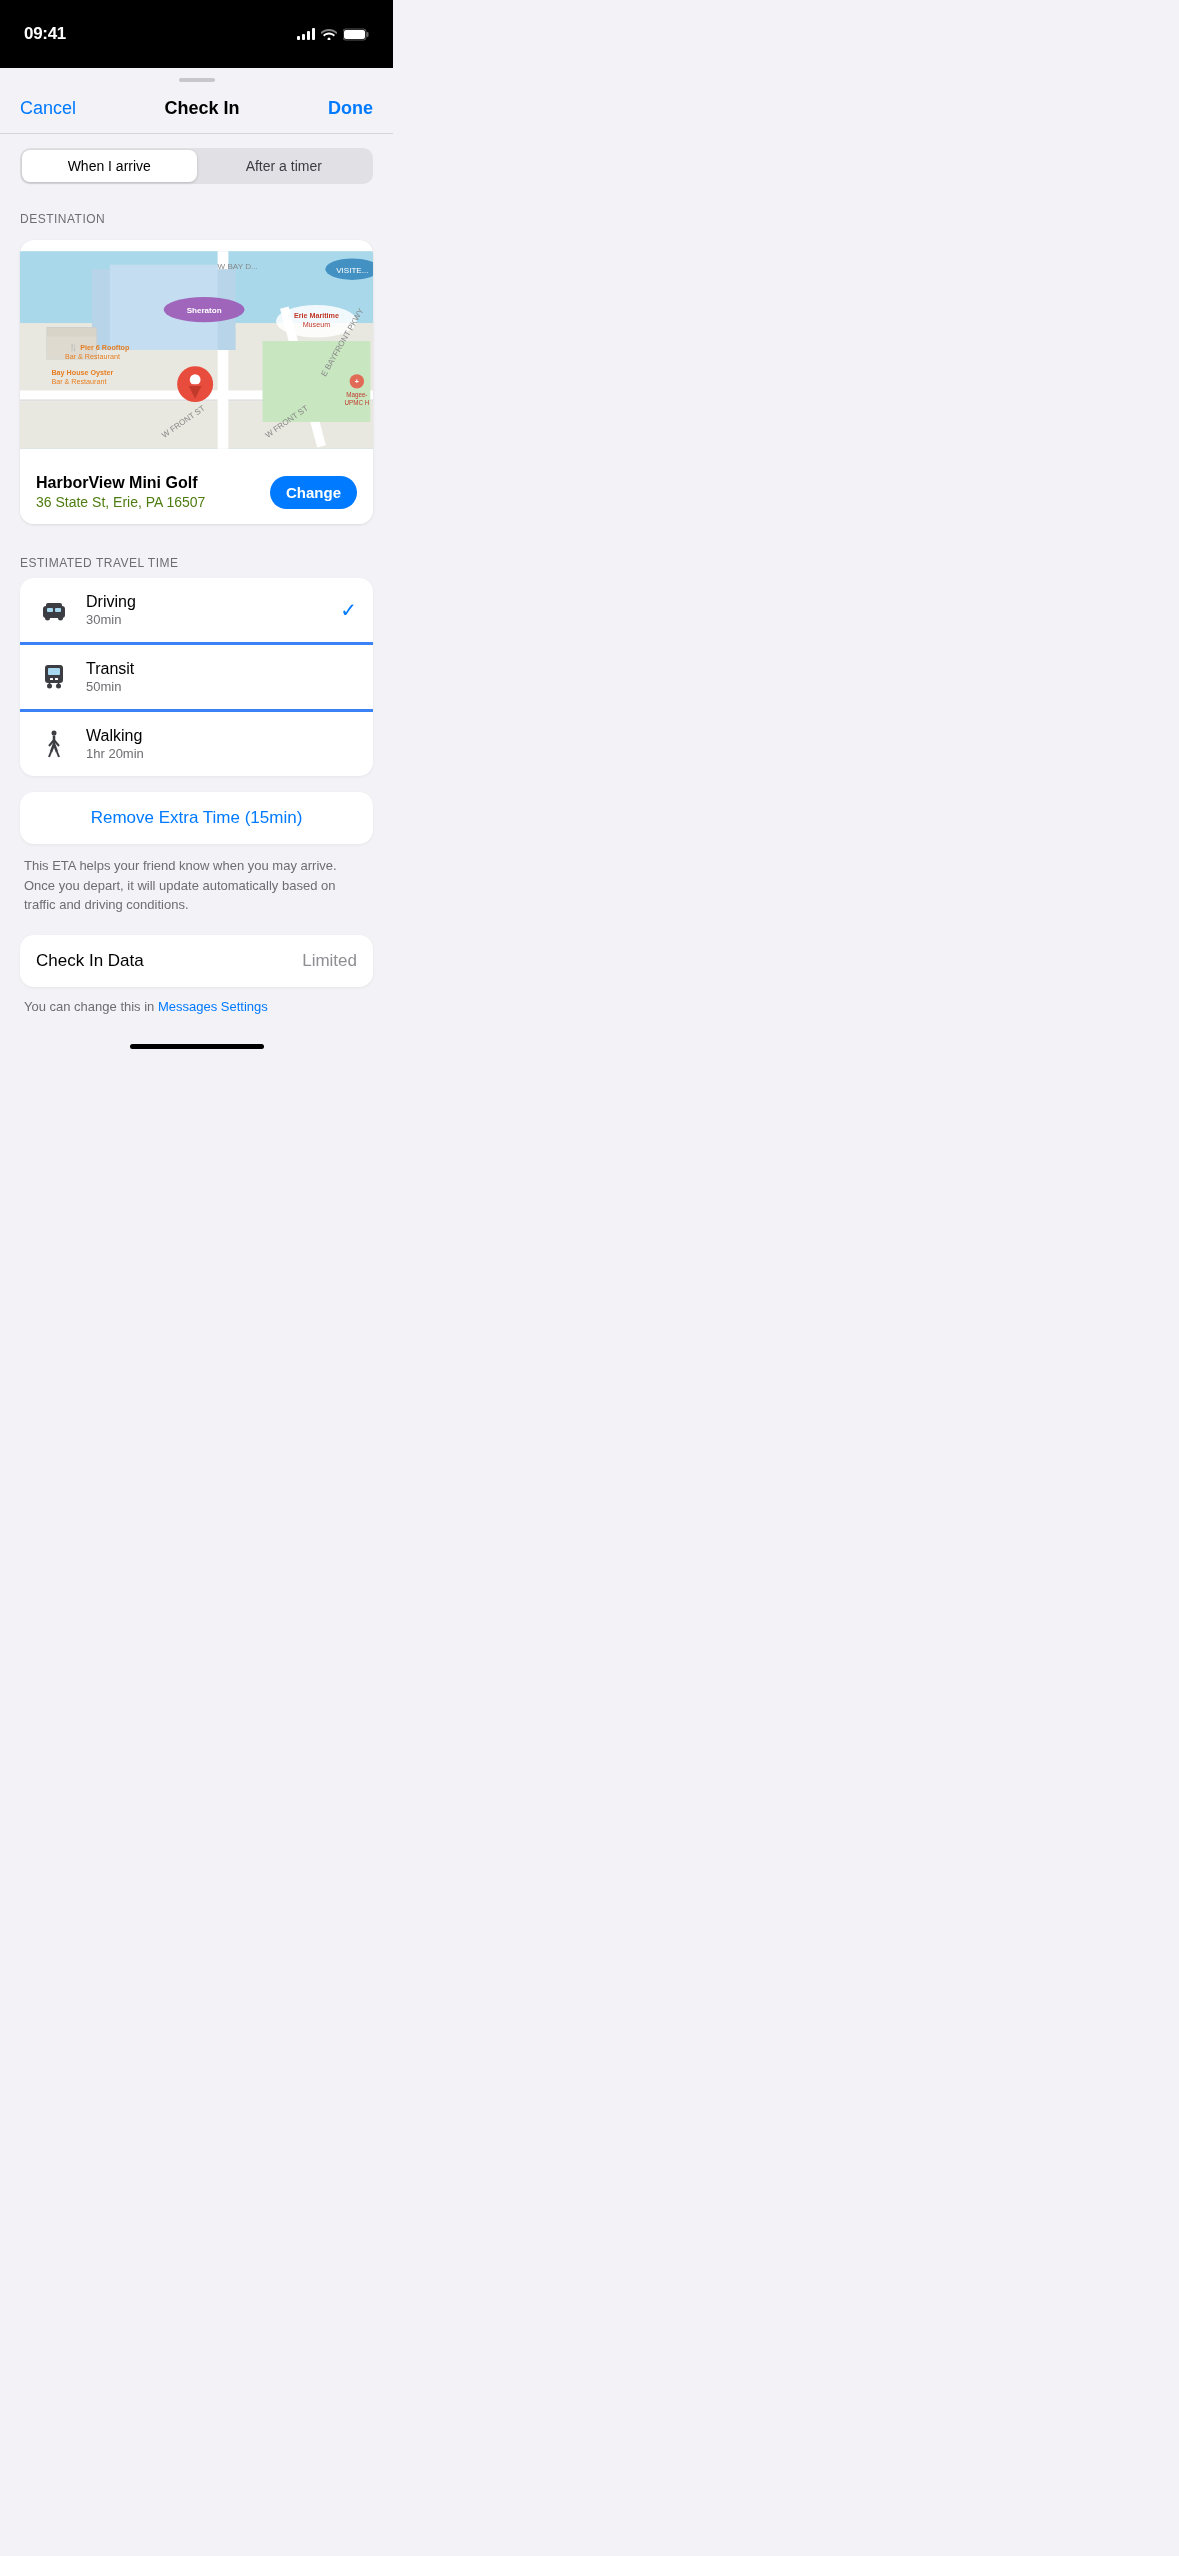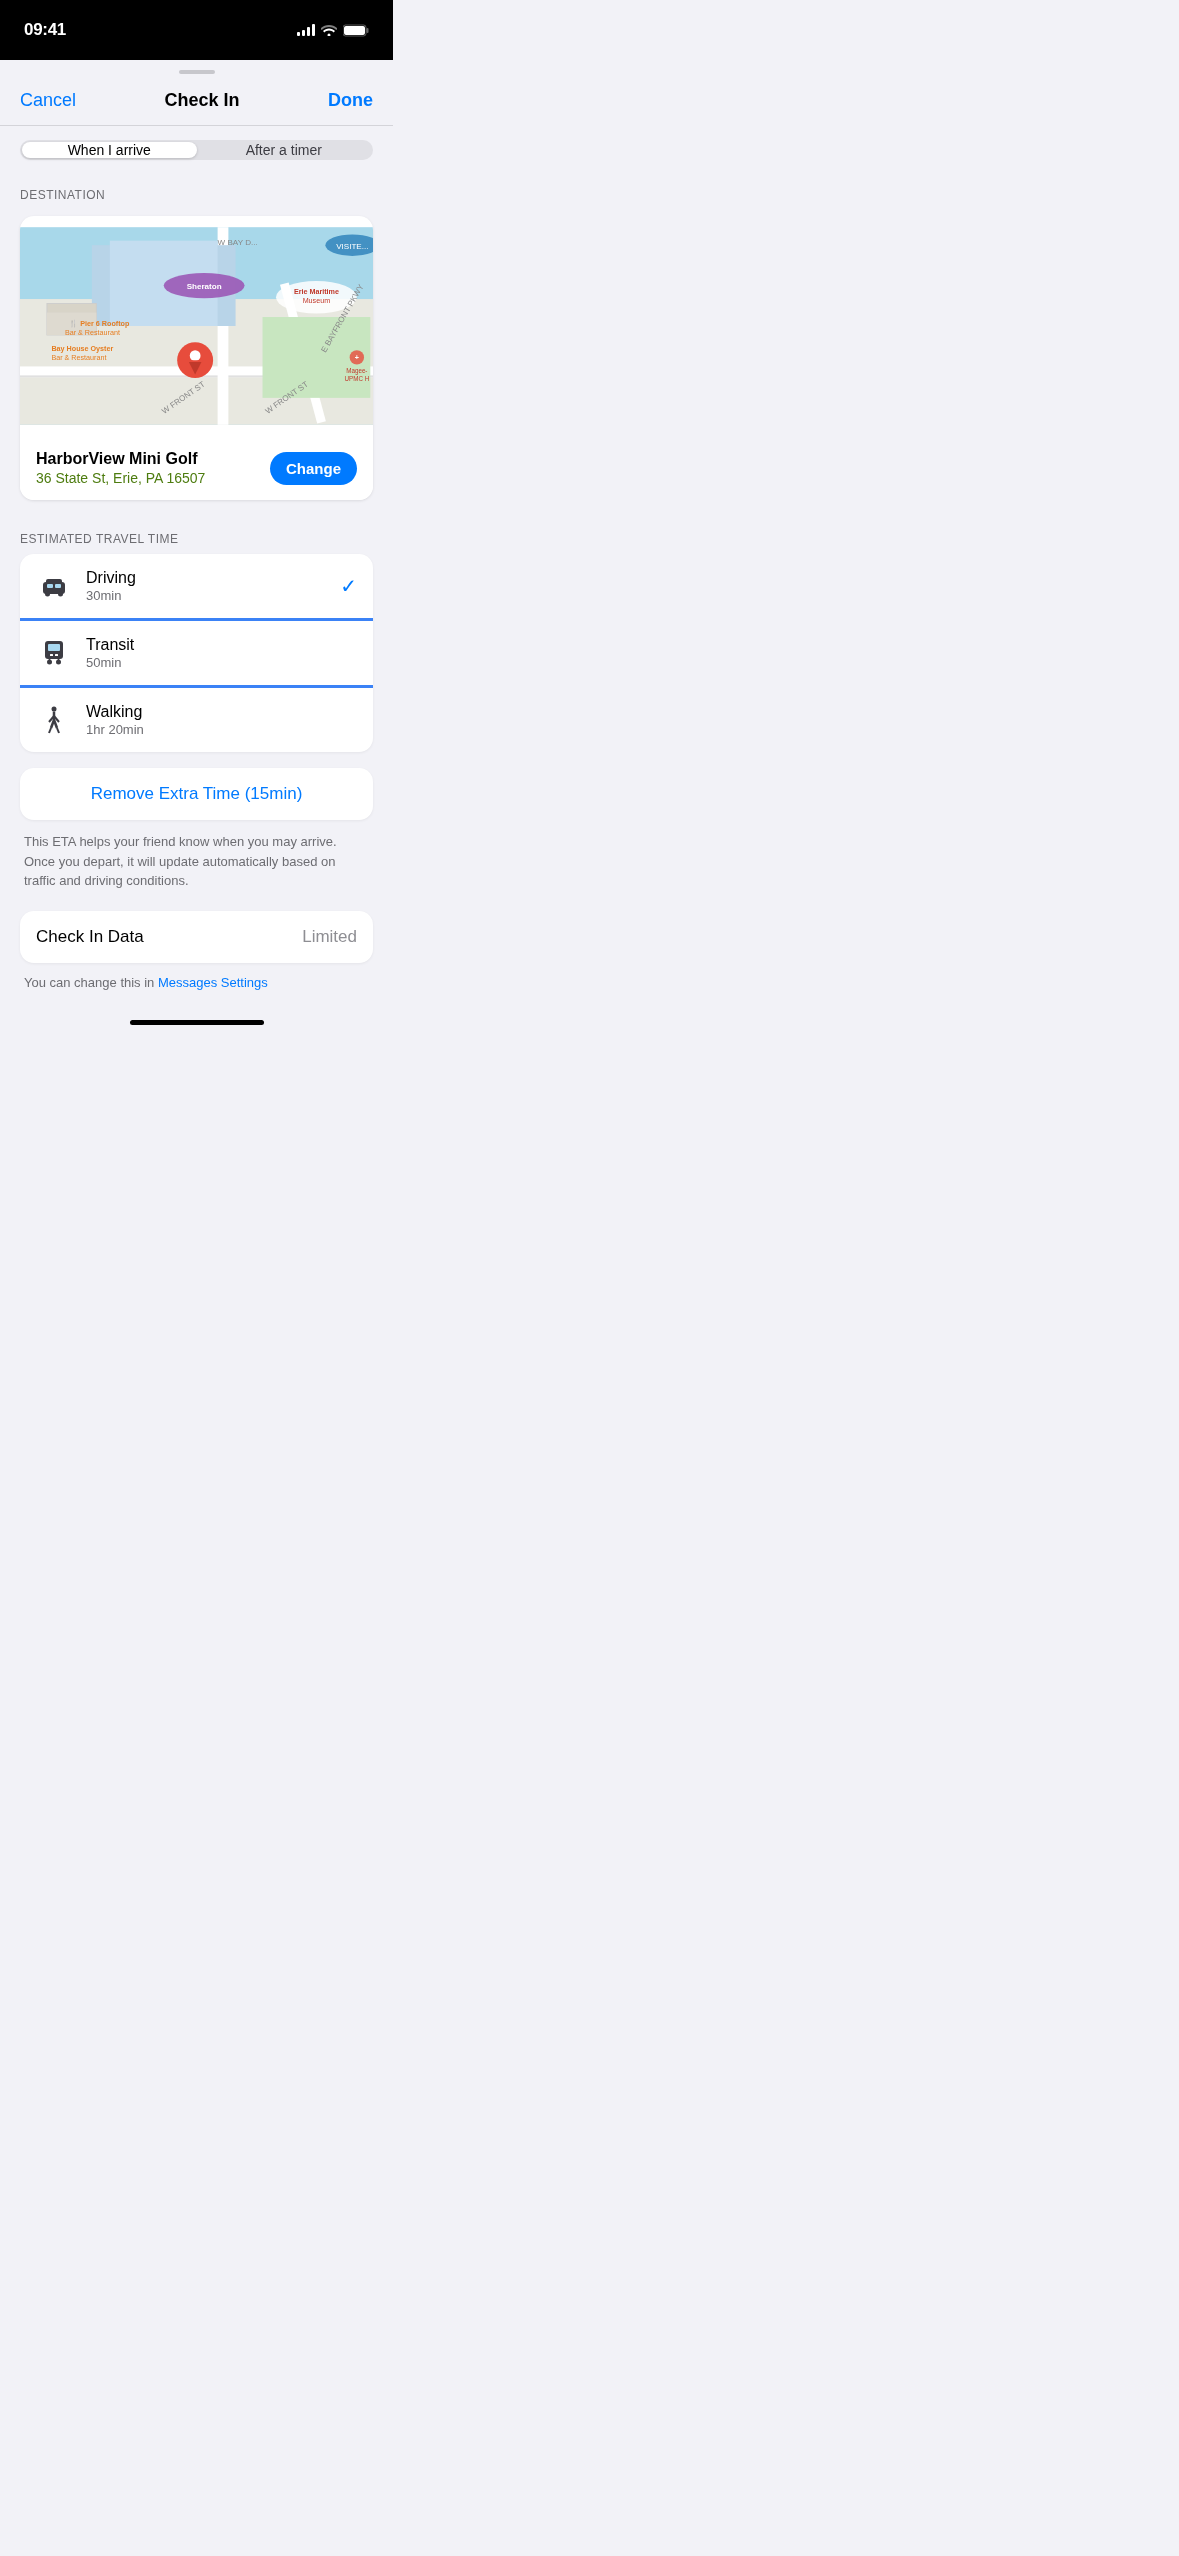--- a/index.html
+++ b/index.html
@@ -9,21 +9,21 @@
       width: 393px;
       min-height: 852px;
       background: #f2f2f7;
       font-family: -apple-system, 'SF Pro Display', 'Helvetica Neue', sans-serif;
       overflow-x: hidden;
     }
 
     
     .status-bar {
       background: #000;
-      height: 60px;
+      height: 68px;
       display: flex;
       align-items: center;
       justify-content: space-between;
       padding: 0 24px;
       color: #fff;
     }
     .status-time {
       font-size: 17px;
       font-weight: 600;
       letter-spacing: -0.3px;
@@ -79,21 +79,21 @@
     
     .segment-container {
       padding: 14px 20px 10px;
       background: #f2f2f7;
     }
     .segment-control {
       display: flex;
       background: #e0e0e5;
       border-radius: 10px;
       padding: 2px;
-      height: 20px;
+      height: 36px;
     }
     .segment-btn {
       flex: 1;
       border: none;
       border-radius: 8px;
       font-size: 14px;
       font-weight: 500;
       cursor: pointer;
       transition: background 0.2s;
     }

